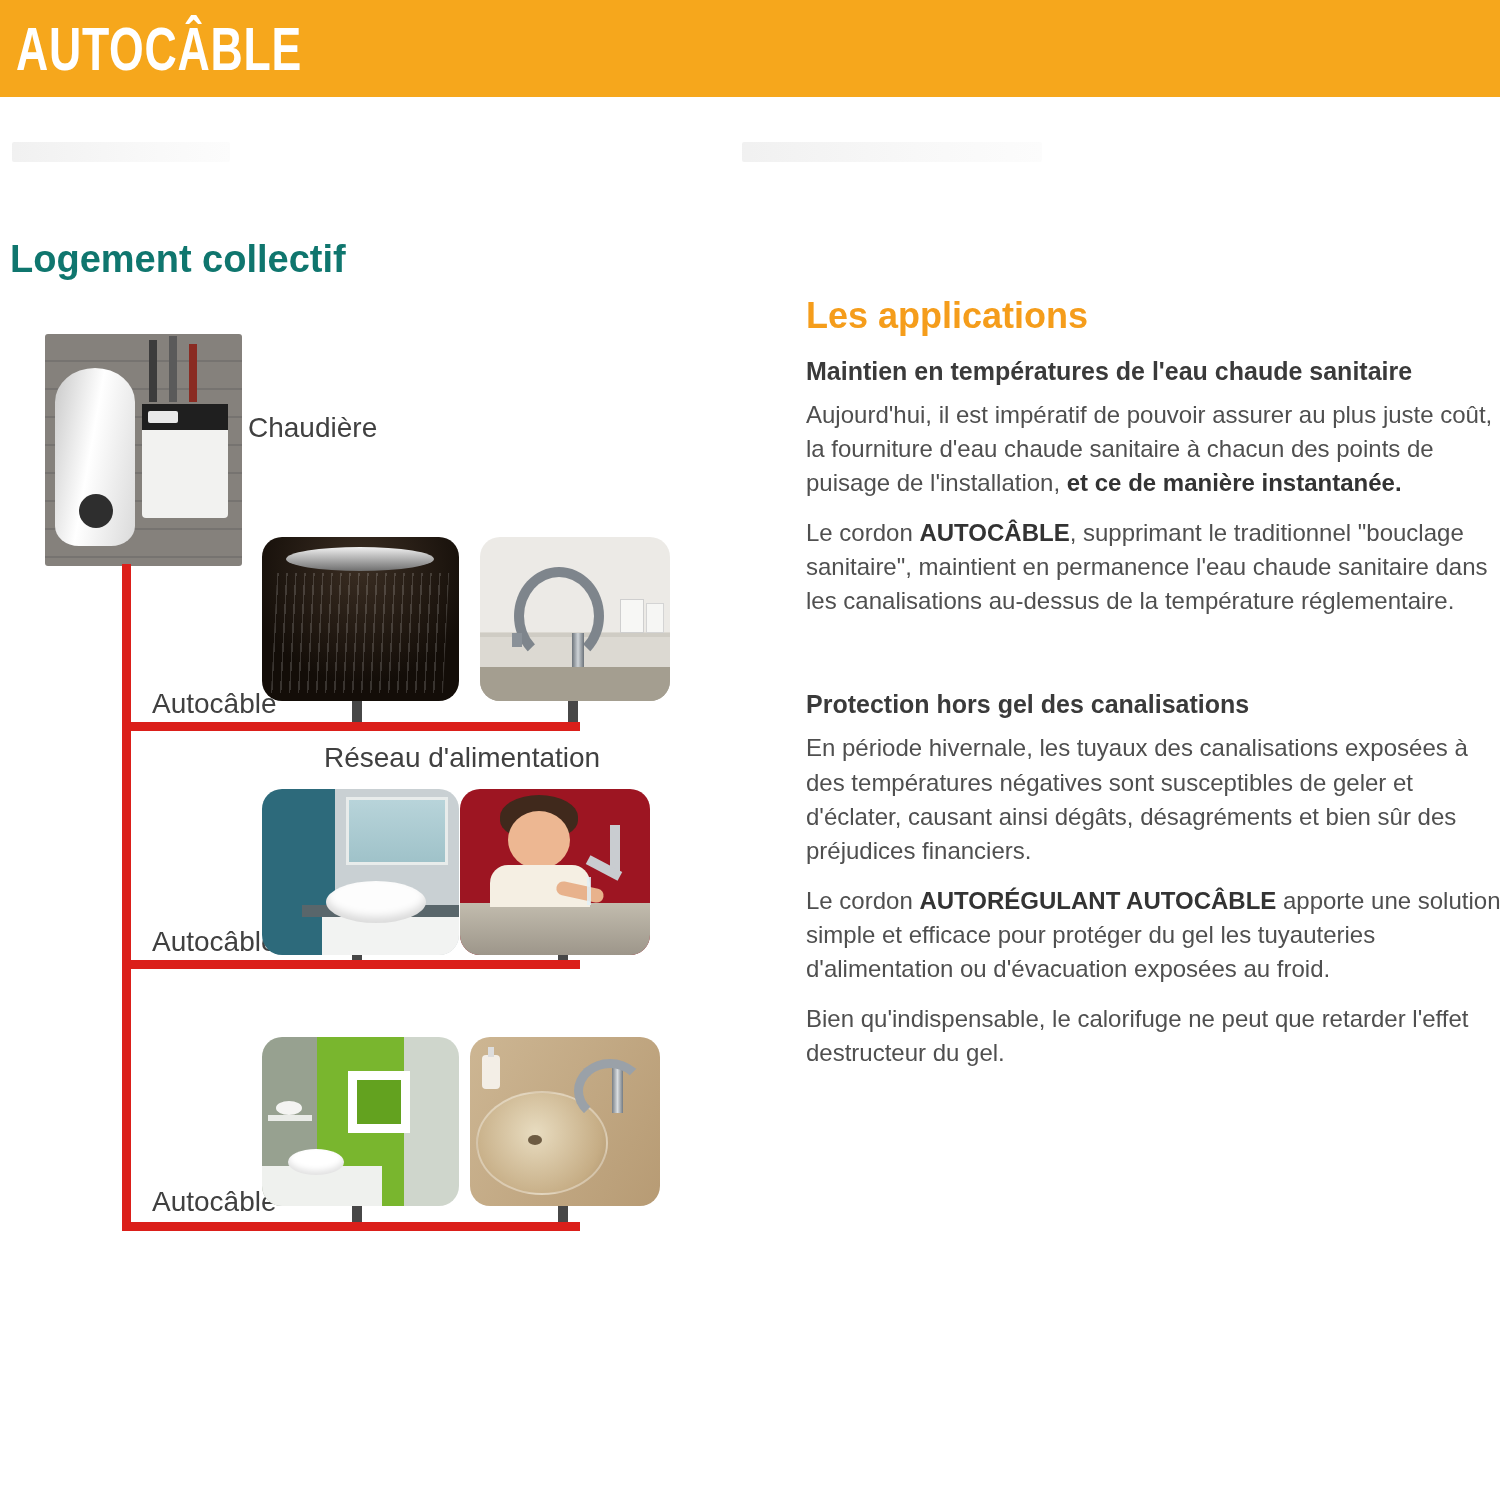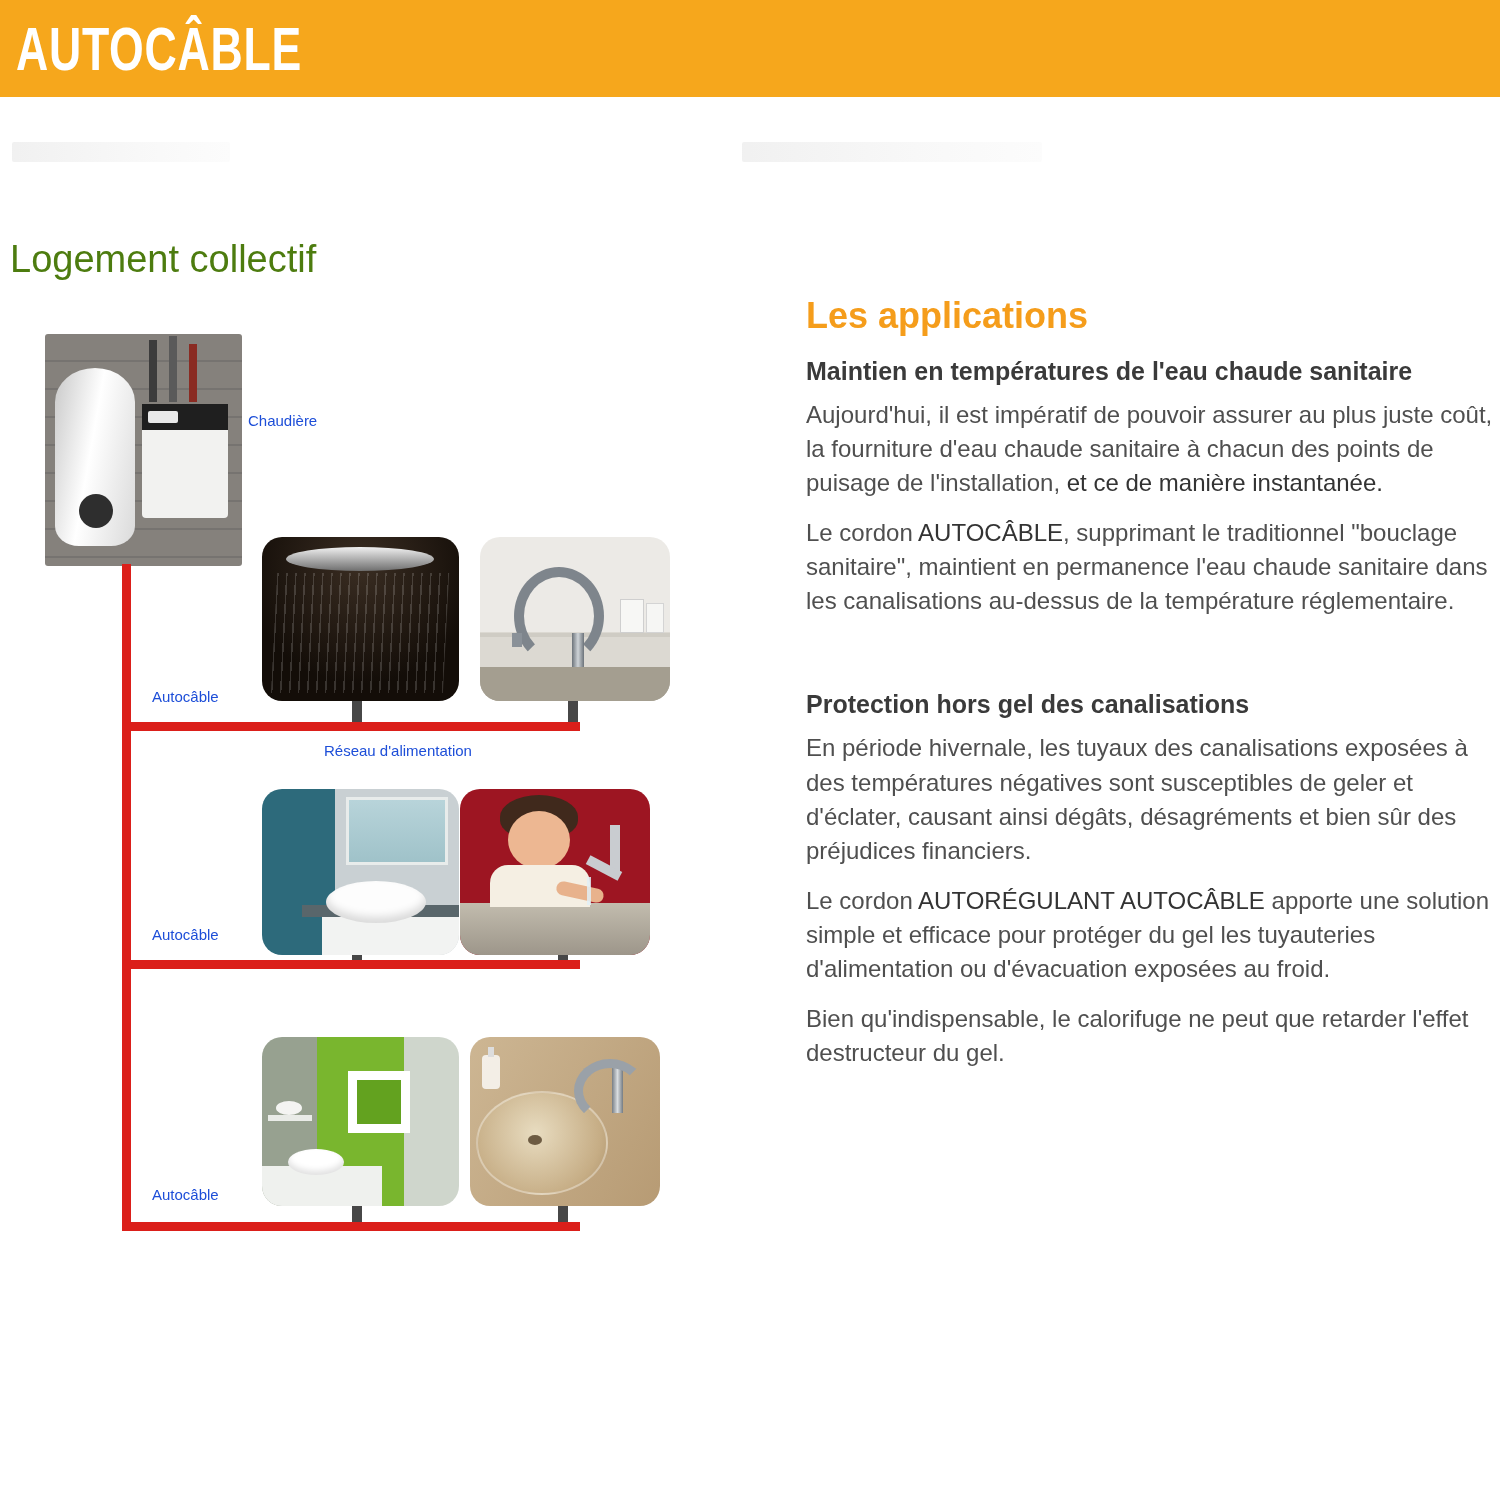--- a/index.html
+++ b/index.html
@@ -10,26 +10,26 @@
   
   .banner{position:absolute;left:0;top:0;width:1500px;height:97px;background:#F6A71C;}
   .banner-title{position:absolute;left:16px;top:0;height:97px;line-height:97px;
     font-size:62px;font-weight:700;color:#fff;letter-spacing:1px;
     transform:scaleX(0.72);transform-origin:left center;white-space:nowrap;}
 
   .ghost{position:absolute;height:20px;border-radius:2px;opacity:.75;
     background:linear-gradient(90deg,#ececec,#f6f6f6 60%,#fbfbfb);}
 
   
-  .sec-title{position:absolute;left:10px;top:238px;font-size:38px;font-weight:400;color:#4d7c0f;}
+  .sec-title{position:absolute;left:10px;top:238px;font-size:38px;font-weight:700;color:#0f766e;}
 
   
   .photo{position:absolute;overflow:hidden;border-radius:20px;}
   .photo .abs{position:absolute;}
-  .lbl{position:absolute;font-size:15px;color:#1d4ed8;white-space:nowrap;}
+  .lbl{position:absolute;font-size:28px;color:#404040;white-space:nowrap;}
   .pipe-red{position:absolute;background:#DB1F1A;}
   .pipe-gray{position:absolute;background:#474747;}
 
   
   .photo-boiler{left:45px;top:334px;width:197px;height:232px;border-radius:3px;
     background:repeating-linear-gradient(180deg,#85817c 0 26px,#767370 26px 28px),#7f7b77;}
   .tank{left:10px;top:34px;width:80px;height:178px;
     background:linear-gradient(100deg,#c9c9c9,#ffffff 45%,#dadada);
     border-radius:40px 40px 24px 24px / 34px 34px 20px 20px;}
   .boiler-unit{left:97px;top:70px;width:86px;height:114px;background:#f2f2f0;border-radius:4px;}
@@ -104,21 +104,21 @@
     border-bottom-color:transparent;border-right-color:transparent;border-radius:50%;}
   .soap{left:12px;top:18px;width:18px;height:34px;border-radius:4px;background:rgba(255,255,255,.78);}
   .soap-pump{left:18px;top:10px;width:6px;height:10px;background:#ddd;}
 
   
   .apps{position:absolute;left:806px;top:295px;width:700px;}
   .apps-title{font-size:36px;font-weight:700;color:#F59D1B;margin:0 0 20px 0;}
   .apps h3{font-size:25px;font-weight:700;color:#3a3a3a;margin:0 0 12px 0;}
   .apps h3.gap{margin-top:72px;}
   .apps p{font-size:24px;line-height:1.42;color:#4f4f4f;margin:0 0 16px 0;}
-  .apps p b{font-weight:400;color:#333;}
+  .apps p b{font-weight:700;color:#333;}
 </style>
 </head>
 <body>
 
 <div class="banner">
   <span class="banner-title">AUTOCÂBLE</span>
 </div>
 
 <div class="ghost" style="left:12px;top:142px;width:218px;"></div>
 <div class="ghost" style="left:742px;top:142px;width:300px;"></div>

